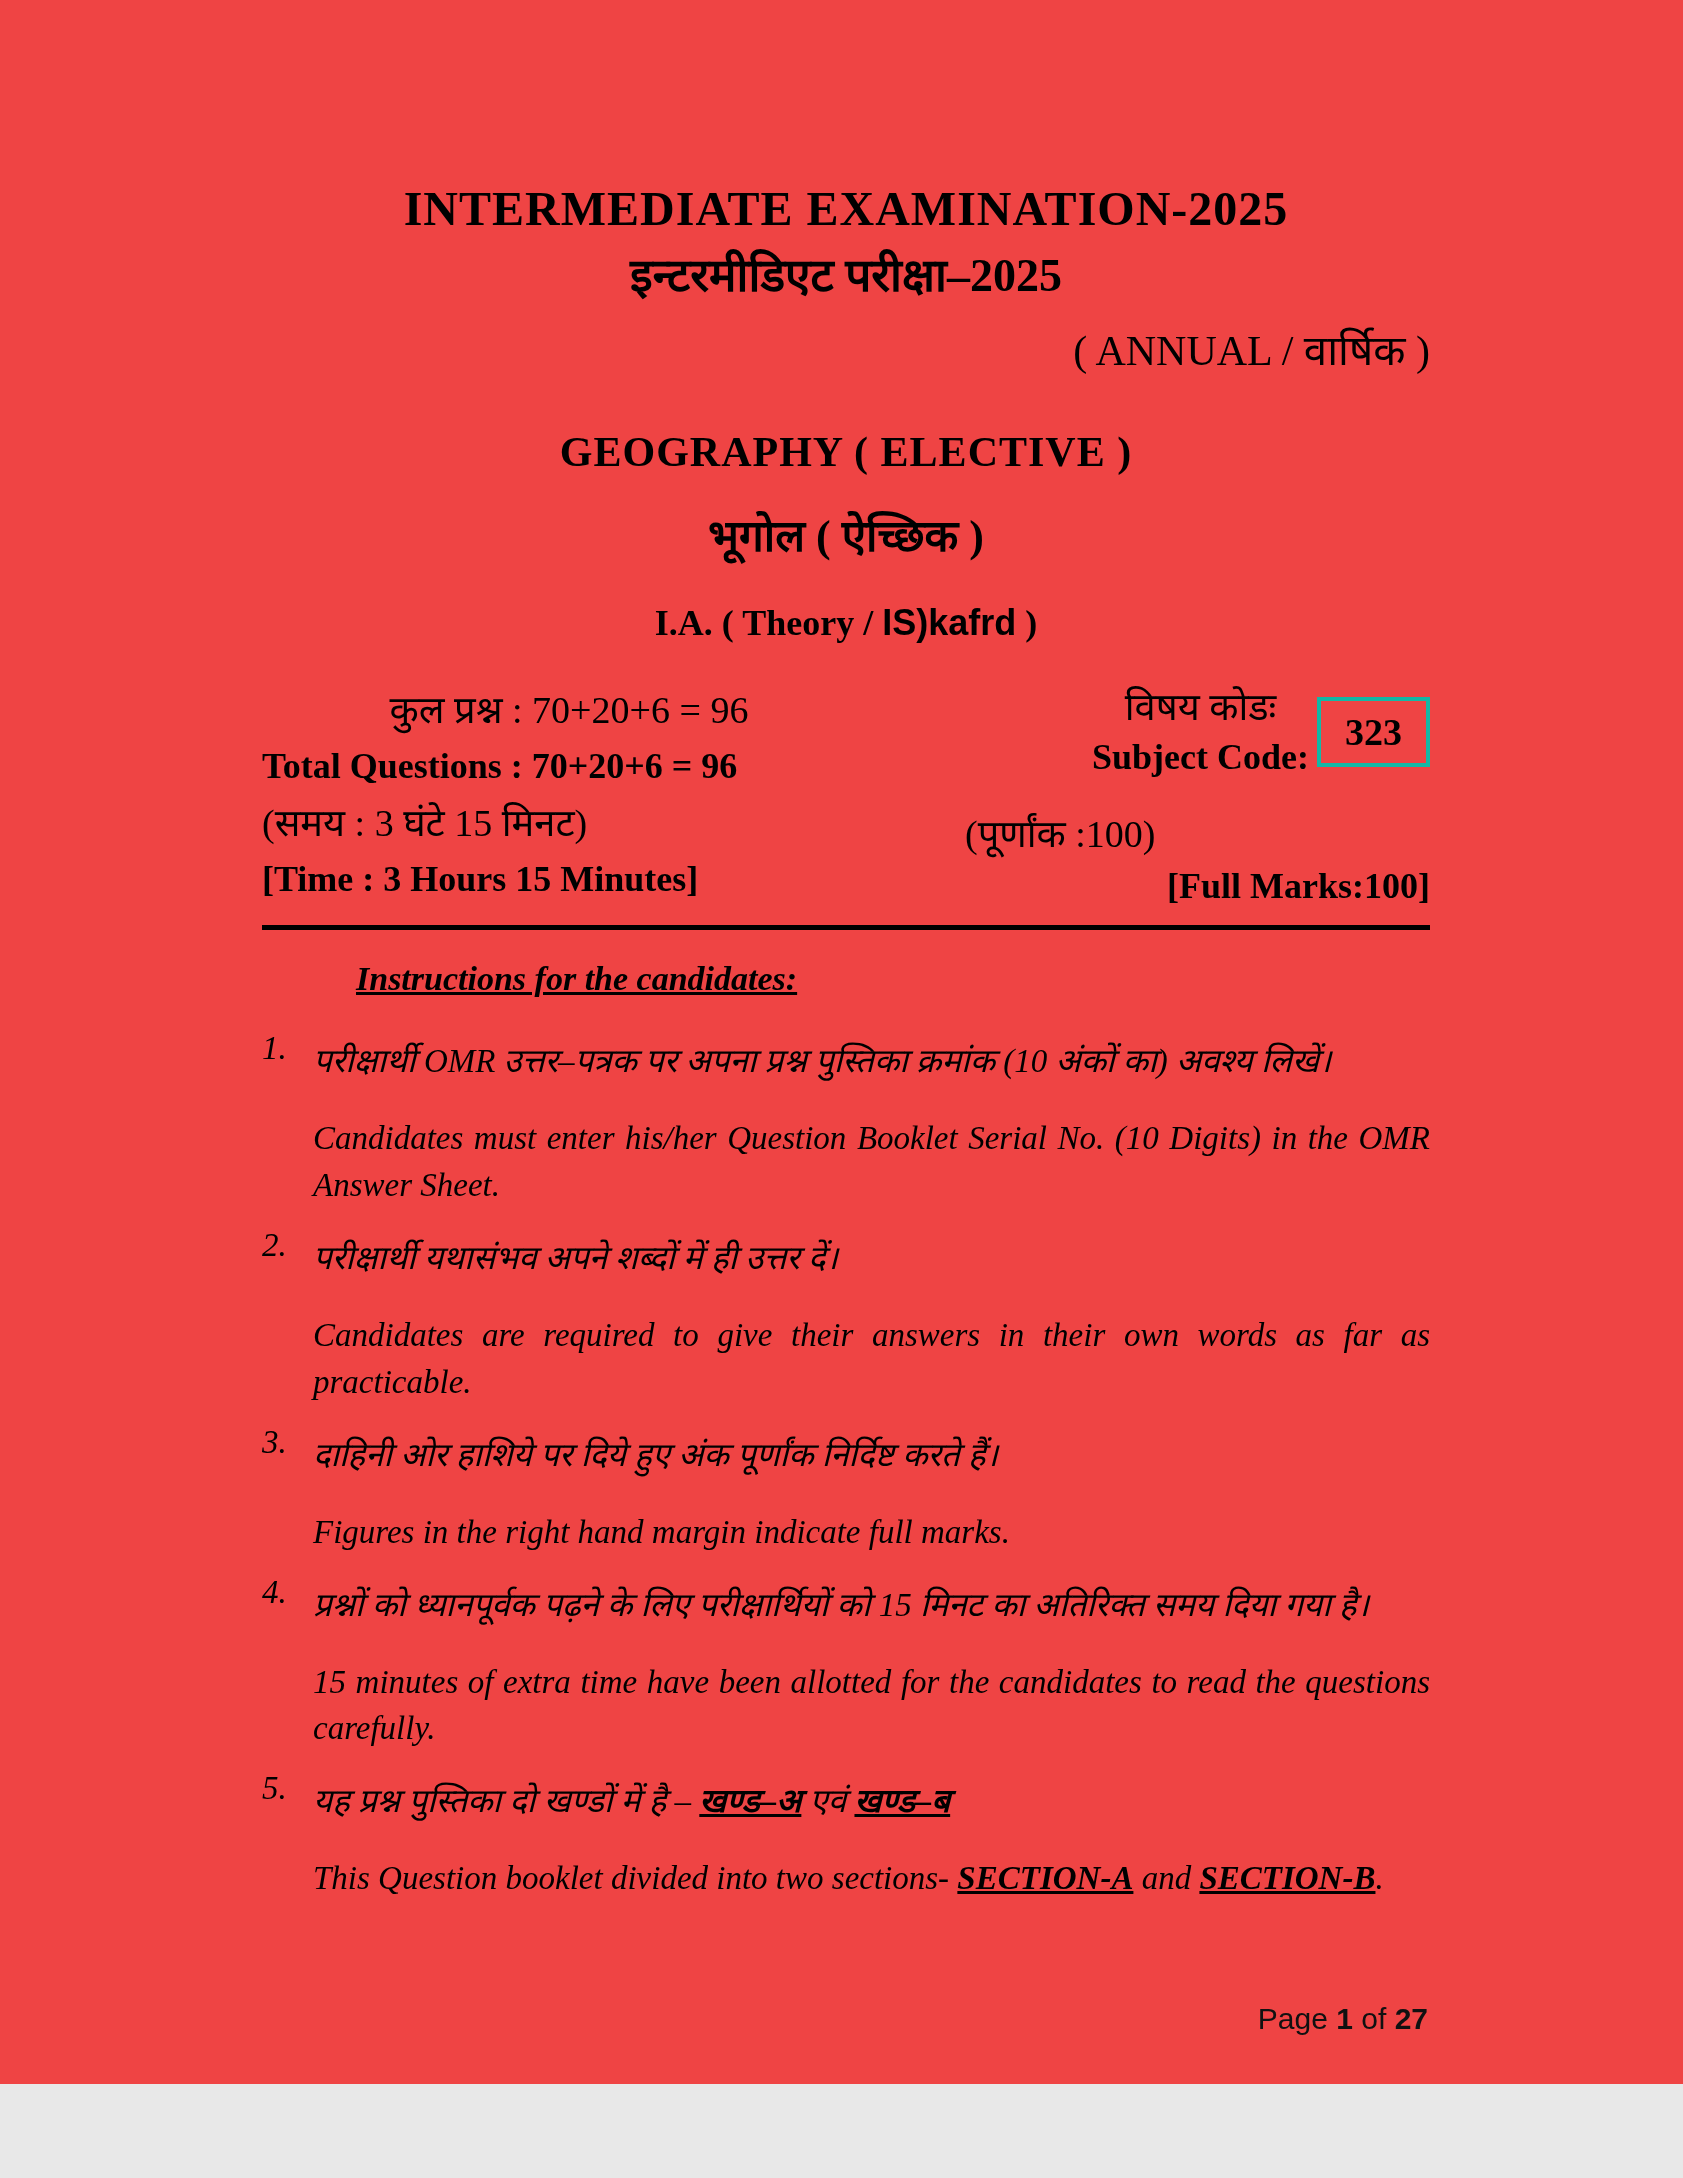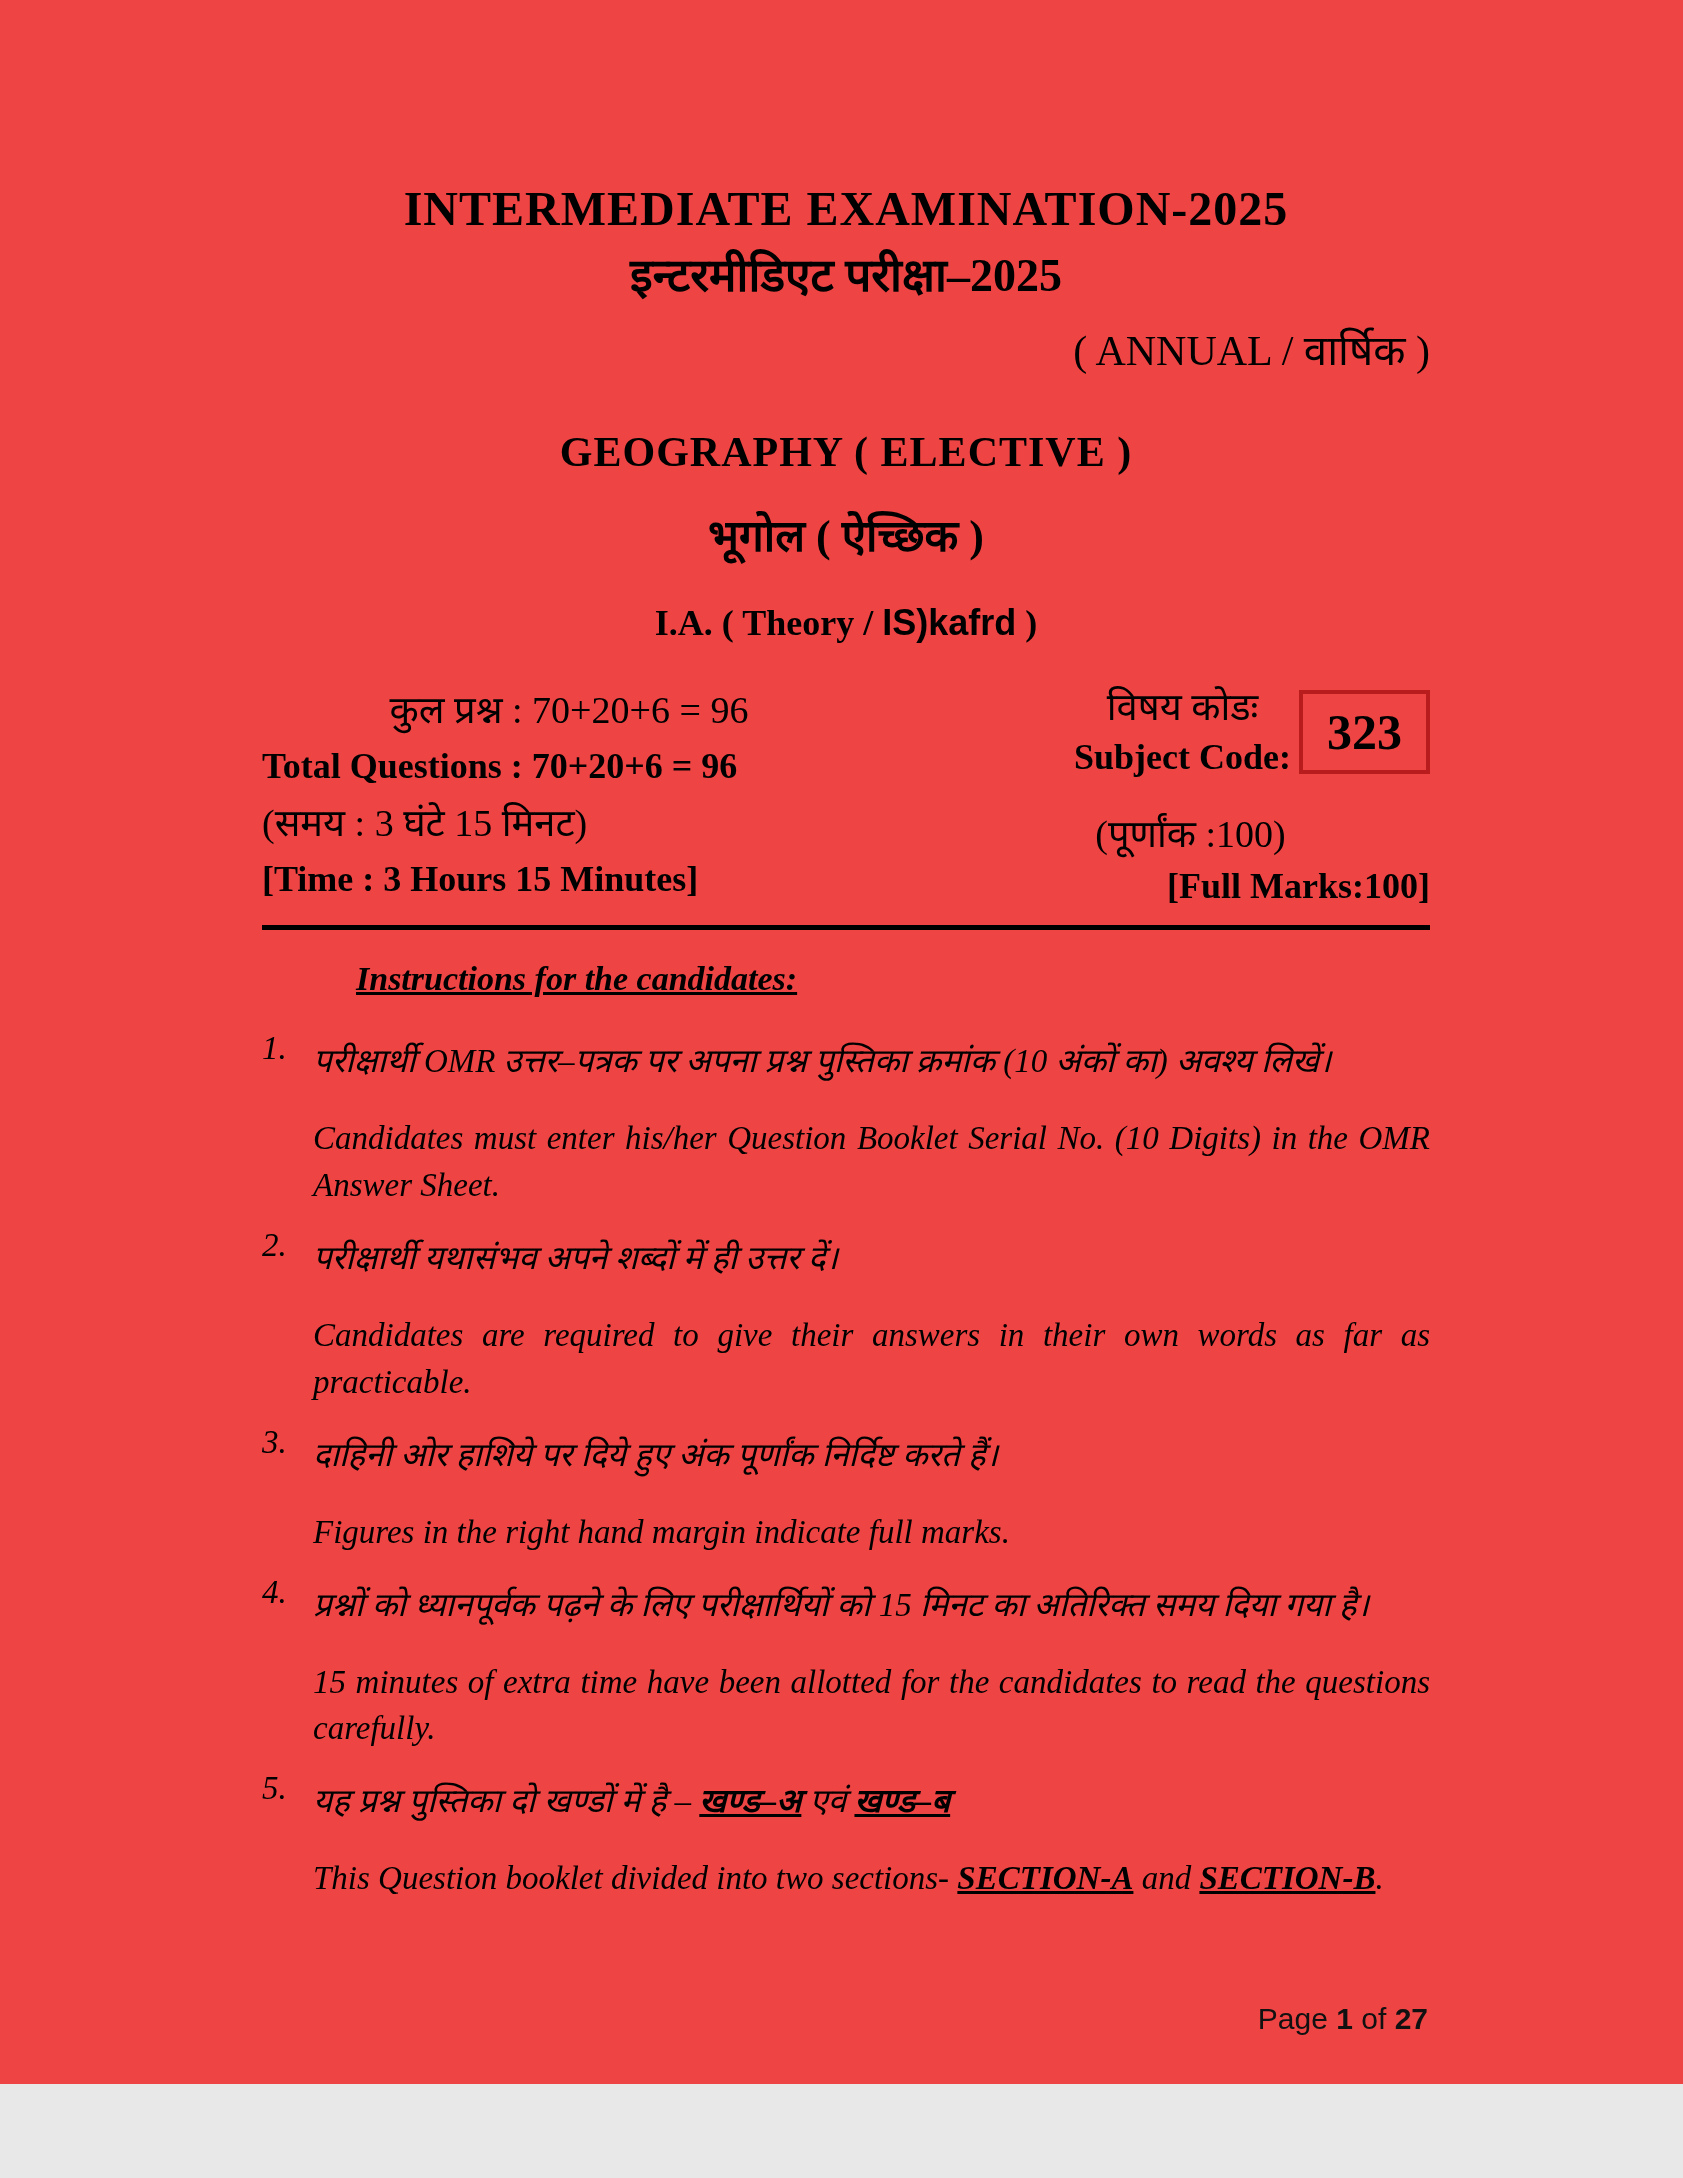--- a/index.html
+++ b/index.html
@@ -37,26 +37,26 @@
   .info-left { width: 614px; }
   .info-left .hi-line { font-size: 38px; text-align: center; line-height: 1.5; }
   .info-left .en-line { font-size: 36px; font-weight: bold; line-height: 1.55; }
   .info-left .hi-line2 { font-size: 38px; line-height: 1.5; }
   .info-right { width: 465px; }
   .code-row { display: flex; align-items: center; justify-content: flex-end; gap: 8px; }
   .code-labels { text-align: center; }
   .code-labels .hi-line { font-size: 38px; line-height: 1.35; }
   .code-labels .en-line { font-size: 36px; font-weight: bold; line-height: 1.35; }
   .code-box {
-    border: 4px solid #b91c1c;
+    border: 4px solid #14b8a6;
     padding: 9px 24px;
-    font-size: 50px;
+    font-size: 38px;
     font-weight: bold;
   }
-  .marks-hi { margin-top: 26px; font-size: 38px; text-align: center; padding-right: 14px; line-height: 1.4; }
+  .marks-hi { margin-top: 26px; font-size: 38px; text-align: left; padding-right: 14px; line-height: 1.4; }
   .marks-en { font-size: 36px; font-weight: bold; text-align: right; line-height: 1.4; }
 
   .rule { margin-top: 14px; border: none; border-top: 5px solid #000; width: 100%; }
 
   .inst-heading-hi {
     margin: 44px 0 0 89px;
     font-size: 34px;
     font-weight: bold;
     font-style: italic;
   }

